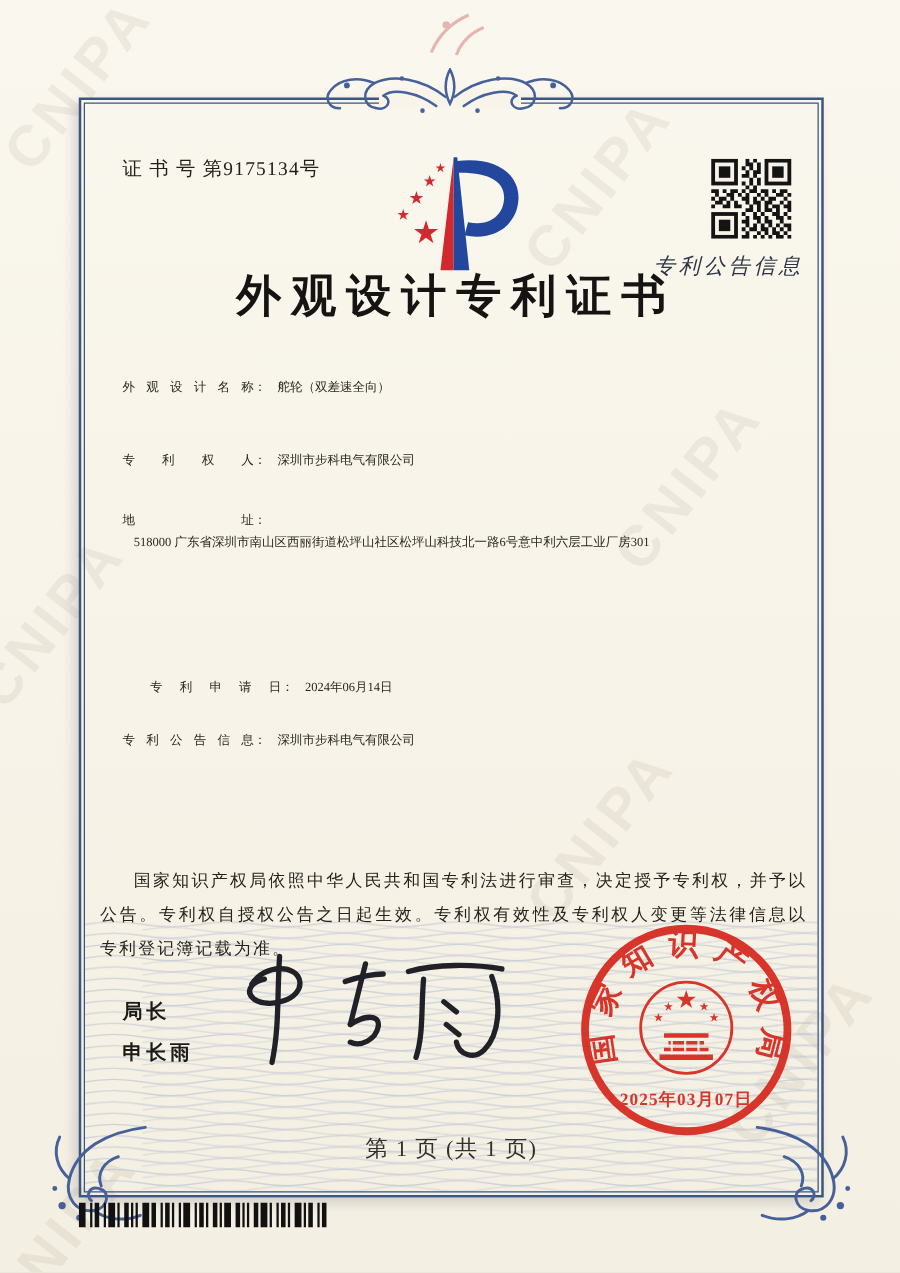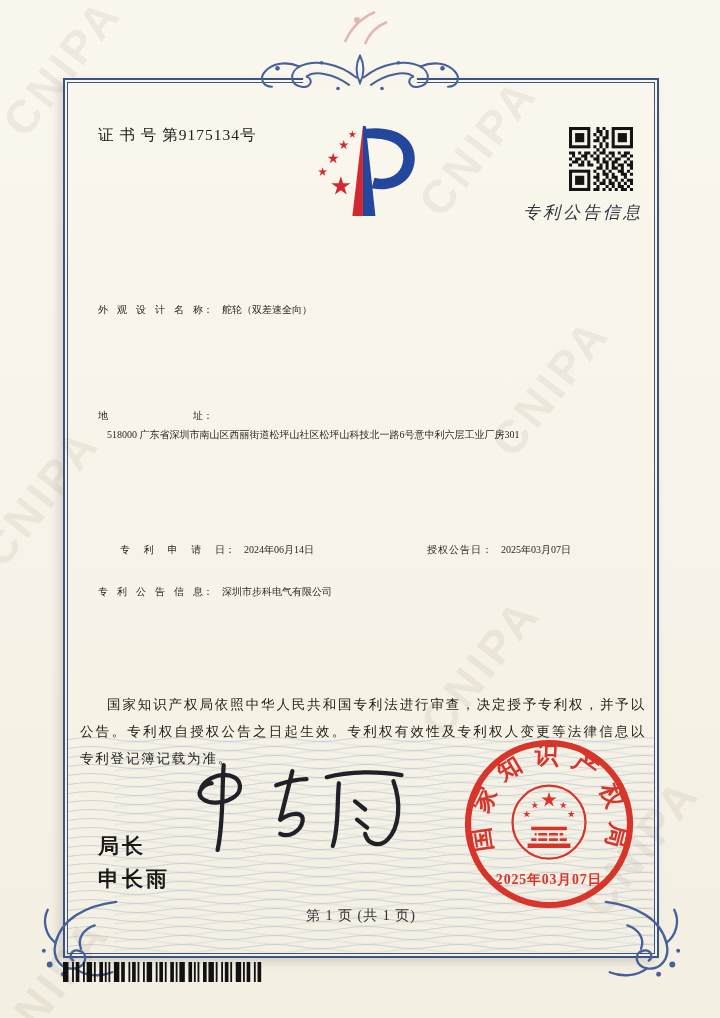--- a/index.html
+++ b/index.html
@@ -78,28 +78,28 @@
   .r5{top:204px;} .r6{top:248px;margin-left:22px;} .r7{top:290px;} .r8{top:336px;}
 
   .paragraph{
     position:absolute;left:12px;width:566px;top:608px;
     font-size:13.5px;line-height:27px;letter-spacing:1.8px;
     text-indent:2em;text-align:justify;color:#26231f;
   }
   .signer{
     position:absolute;left:30px;top:710px;
     font-family:"Liberation Sans", sans-serif;
-    font-size:21px;font-weight:600;letter-spacing:3px;
-    line-height:33px;color:#1d1b18;z-index:2;margin-top:36px;
+    font-size:16px;font-weight:600;letter-spacing:3px;
+    line-height:33px;color:#1d1b18;z-index:2;
   }
   .signature{position:absolute;left:118px;top:676px;z-index:2;}
   .seal{position:absolute;left:392px;top:652px;z-index:2;opacity:0.93;}
   .page-num{
     position:absolute;left:0;right:0;top:824px;
-    text-align:center;font-size:14px;letter-spacing:1px;color:#33302b;z-index:2;
+    text-align:center;font-size:18px;letter-spacing:1px;color:#33302b;z-index:2;
   }
   .ornament-top{position:absolute;left:250px;top:50px;z-index:3;}
   .corner{position:absolute;z-index:3;}
   .corner.bl{left:36px;top:896px;}
   .corner.br{left:598px;top:896px;}
   .barcode{position:absolute;left:63px;top:962px;z-index:3;}
   .top-scrap{position:absolute;left:335px;top:2px;opacity:.35;z-index:0;}
 </style>
 </head>
 <body>
@@ -163,33 +163,34 @@
               <rect x="15" y="1" width="5" height="5" fill="#f7f3e8"></rect>
               <rect x="16" y="2" width="3" height="3"></rect>
             <rect x="0" y="14" width="7" height="7"></rect>
               <rect x="1" y="15" width="5" height="5" fill="#f7f3e8"></rect>
               <rect x="2" y="16" width="3" height="3"></rect>
             <path d="M9,0h1v1h-1z M11,0h1v1h-1z M9,1h2v1h-2z M12,1h1v1h-1z M8,2h1v1h-1z M10,2h1v1h-1z M12,2h1v1h-1z M9,3h1v1h-1z M11,3h2v1h-2z M8,4h2v1h-2z M11,4h1v1h-1z M10,5h1v1h-1z M12,5h1v1h-1z M8,6h1v1h-1z M10,6h1v1h-1z M12,6h1v1h-1z M9,7h1v1h-1z M11,7h1v1h-1z M0,8h2v1h-2z M3,8h1v1h-1z M5,8h2v1h-2z M8,8h1v1h-1z M10,8h2v1h-2z M13,8h2v1h-2z M16,8h1v1h-1z M18,8h2v1h-2z M1,9h1v1h-1z M4,9h2v1h-2z M7,9h1v1h-1z M9,9h1v1h-1z M12,9h1v1h-1z M14,9h1v1h-1z M17,9h2v1h-2z M20,9h1v1h-1z M0,10h1v1h-1z M2,10h2v1h-2z M5,10h1v1h-1z M8,10h2v1h-2z M11,10h1v1h-1z M13,10h1v1h-1z M15,10h2v1h-2z M19,10h1v1h-1z M1,11h2v1h-2z M4,11h1v1h-1z M6,11h1v1h-1z M9,11h1v1h-1z M11,11h2v1h-2z M14,11h2v1h-2z M18,11h1v1h-1z M20,11h1v1h-1z M0,12h1v1h-1z M3,12h2v1h-2z M6,12h2v1h-2z M10,12h1v1h-1z M12,12h1v1h-1z M14,12h1v1h-1z M16,12h2v1h-2z M19,12h2v1h-2z M9,13h2v1h-2z M12,13h1v1h-1z M14,13h2v1h-2z M17,13h1v1h-1z M20,13h1v1h-1z M8,14h1v1h-1z M11,14h1v1h-1z M13,14h1v1h-1z M16,14h2v1h-2z M19,14h1v1h-1z M9,15h1v1h-1z M11,15h2v1h-2z M14,15h1v1h-1z M17,15h2v1h-2z M20,15h1v1h-1z M8,16h2v1h-2z M12,16h1v1h-1z M14,16h2v1h-2z M18,16h1v1h-1z M9,17h1v1h-1z M11,17h1v1h-1z M13,17h1v1h-1z M15,17h1v1h-1z M17,17h1v1h-1z M19,17h2v1h-2z M8,18h1v1h-1z M10,18h2v1h-2z M13,18h2v1h-2z M16,18h1v1h-1z M18,18h1v1h-1z M20,18h1v1h-1z M9,19h1v1h-1z M12,19h1v1h-1z M14,19h1v1h-1z M16,19h2v1h-2z M19,19h1v1h-1z M8,20h2v1h-2z M11,20h1v1h-1z M13,20h1v1h-1z M15,20h1v1h-1z M17,20h2v1h-2z M20,20h1v1h-1z"></path>
           </g>
         </svg>
         <div class="qr-label">专利公告信息</div>
 
+        <div class="title">外观设计专利证书</div>
 
         <div class="fields">
           <div class="row r1">
             <span class="lab">外观设计名称</span><span class="colon">：</span><span class="val">舵轮（双差速全向）</span>
           </div>
+          <div class="row r2">
+            <span class="lab">专利权人</span><span class="colon">：</span><span class="val">深圳市步科电气有限公司</span>
+          </div>
           <div class="row r3">
             <span class="lab">地址</span><span class="colon">：</span><span class="val wide">518000 广东省深圳市南山区西丽街道松坪山社区松坪山科技北一路6号意中利六层工业厂房301</span>
           </div>
           <div class="row r6">
             <span class="lab">专利申请日</span><span class="colon">：</span><span class="val">2024年06月14日</span>
-            <span class="rcol">
-              <span class="lab2">授权公告日</span><span class="colon">：</span><span class="val">2025年03月07日</span>
-            </span>
           </div>
           <div class="row r7">
             <span class="lab">专利公告信息</span><span class="colon">：</span><span class="val">深圳市步科电气有限公司</span>
           </div>
         </div>
 
         <div class="paragraph">国家知识产权局依照中华人民共和国专利法进行审查，决定授予专利权，并予以公告。专利权自授权公告之日起生效。专利权有效性及专利权人变更等法律信息以专利登记簿记载为准。</div>
 
         <div class="signer">
           <div>局长</div>

